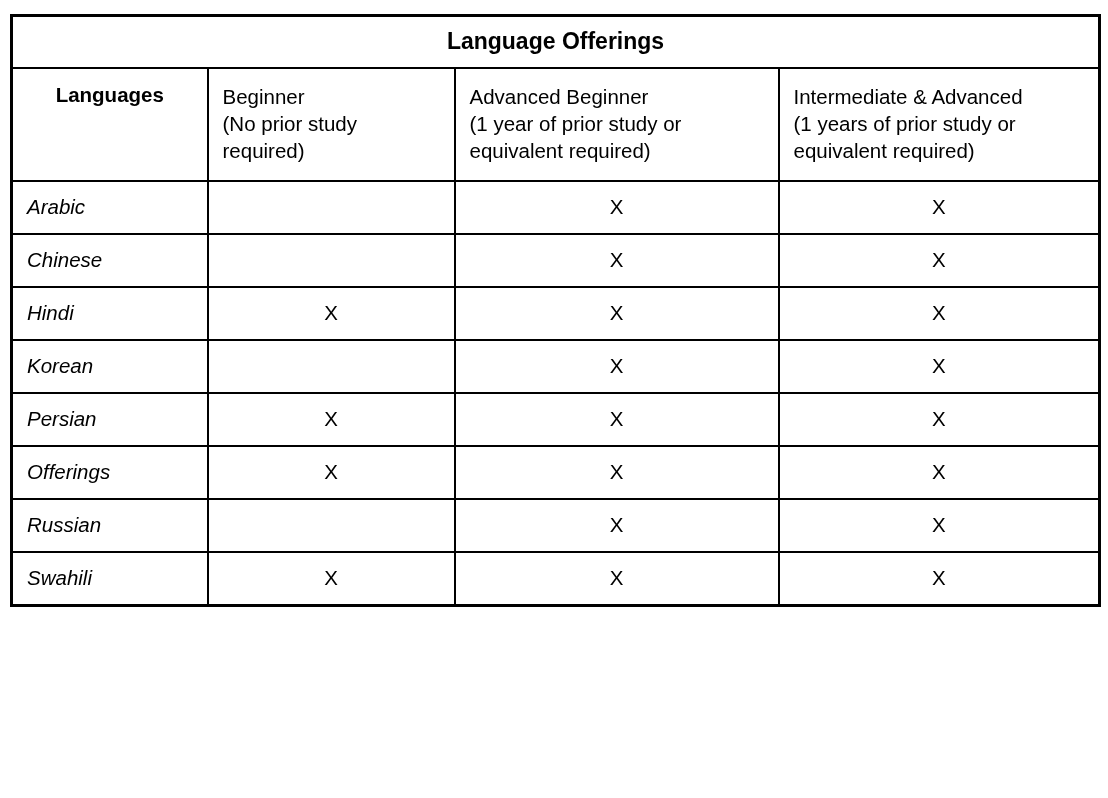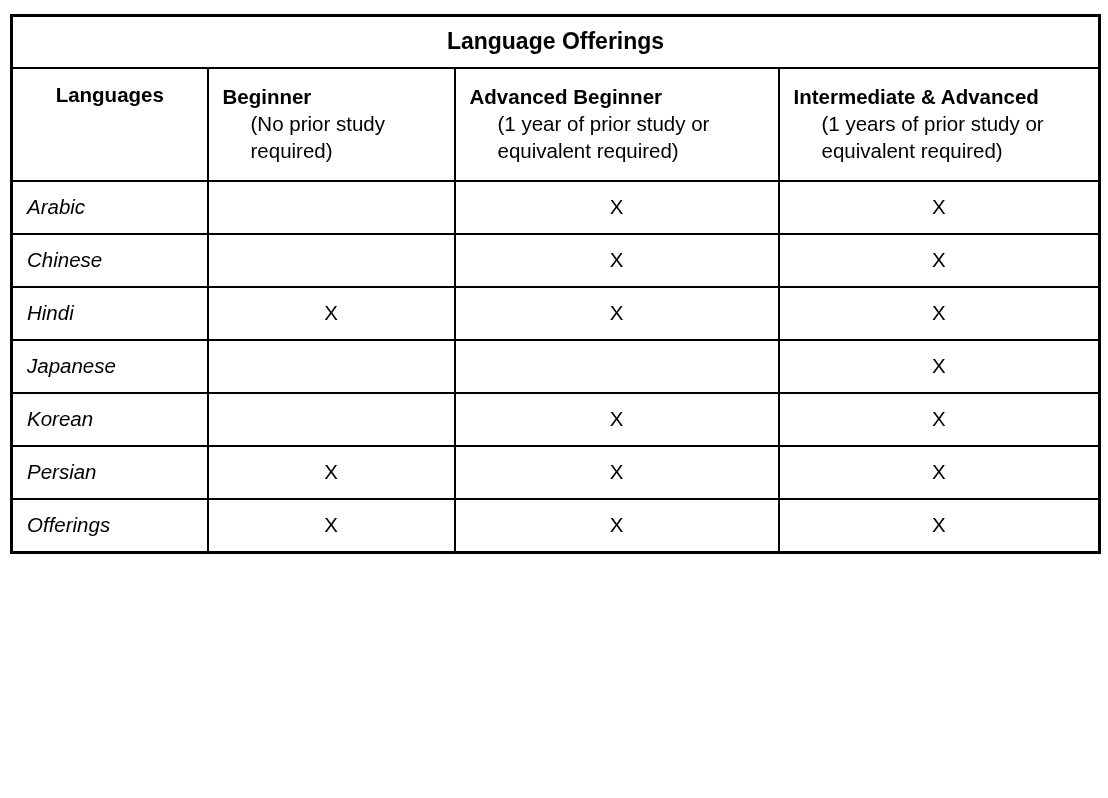--- a/index.html
+++ b/index.html
@@ -43,27 +43,26 @@
     font-size: 23px;
     padding: 11px 6px 12px 6px;
     vertical-align: middle;
   }
   .head-cell {
     padding: 14px 14px 16px 14px;
     font-size: 20.5px;
     line-height: 1.32;
   }
   .head-cell .strong {
-    font-weight: bold;
+    font-weight: normal;
     display: block;
   }
   .head-cell .sub {
     display: block;
     font-weight: normal;
-    margin-left: 28px;
   }
   .head-lang {
     font-weight: bold;
     font-size: 20.5px;
     padding: 14px 14px 16px 14px;
     vertical-align: top;
     text-align: center;
   }
   .lang-cell {
     font-size: 20.5px;
@@ -122,38 +121,44 @@
         <td class="mark-cell">X</td>
         <td class="mark-cell">X</td>
       </tr>
       <tr>
         <td class="lang-cell">Hindi</td>
         <td class="mark-cell">X</td>
         <td class="mark-cell">X</td>
         <td class="mark-cell">X</td>
       </tr>
       <tr>
-        <td class="lang-cell">Japanese</td>
-        <td class="mark-cell"></td>
-        <td class="mark-cell"></td>
-        <td class="mark-cell">X</td>
-      </tr>
-      <tr>
         <td class="lang-cell">Korean</td>
         <td class="mark-cell"></td>
         <td class="mark-cell">X</td>
         <td class="mark-cell">X</td>
       </tr>
       <tr>
         <td class="lang-cell">Persian</td>
         <td class="mark-cell">X</td>
         <td class="mark-cell">X</td>
         <td class="mark-cell">X</td>
       </tr>
       <tr>
         <td class="lang-cell">Offerings</td>
         <td class="mark-cell">X</td>
         <td class="mark-cell">X</td>
         <td class="mark-cell">X</td>
       </tr>
+      <tr>
+        <td class="lang-cell">Russian</td>
+        <td class="mark-cell"></td>
+        <td class="mark-cell">X</td>
+        <td class="mark-cell">X</td>
+      </tr>
+      <tr>
+        <td class="lang-cell">Swahili</td>
+        <td class="mark-cell">X</td>
+        <td class="mark-cell">X</td>
+        <td class="mark-cell">X</td>
+      </tr>
     </tbody>
   </table>
 </div>
 
 </body></html>

